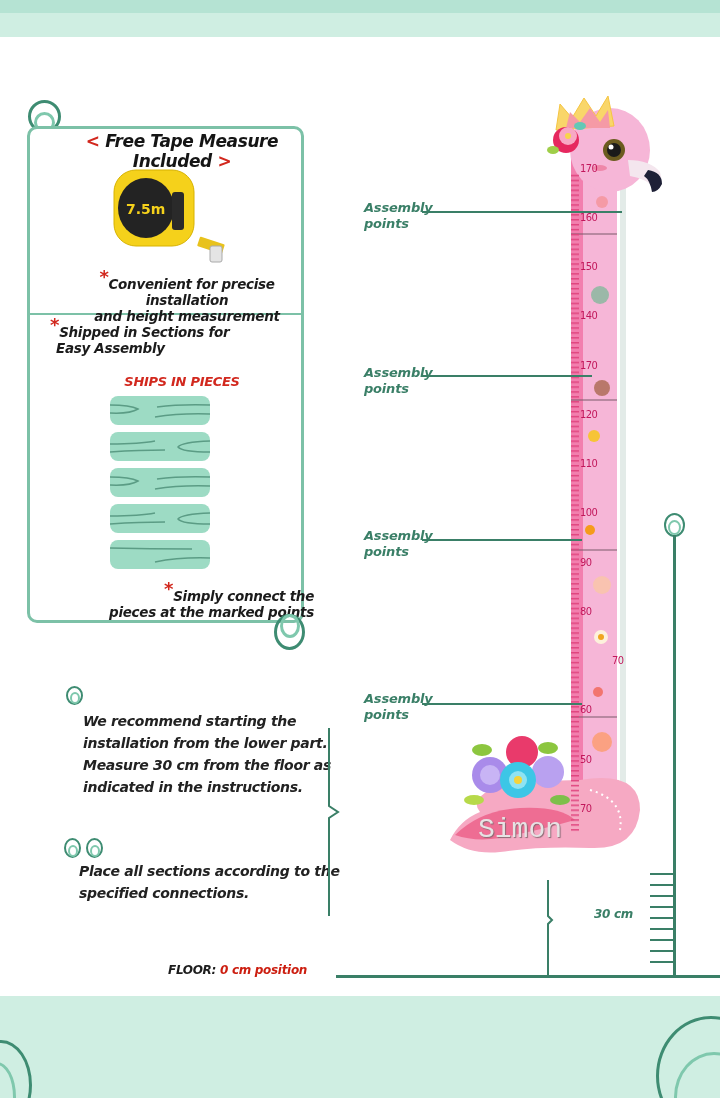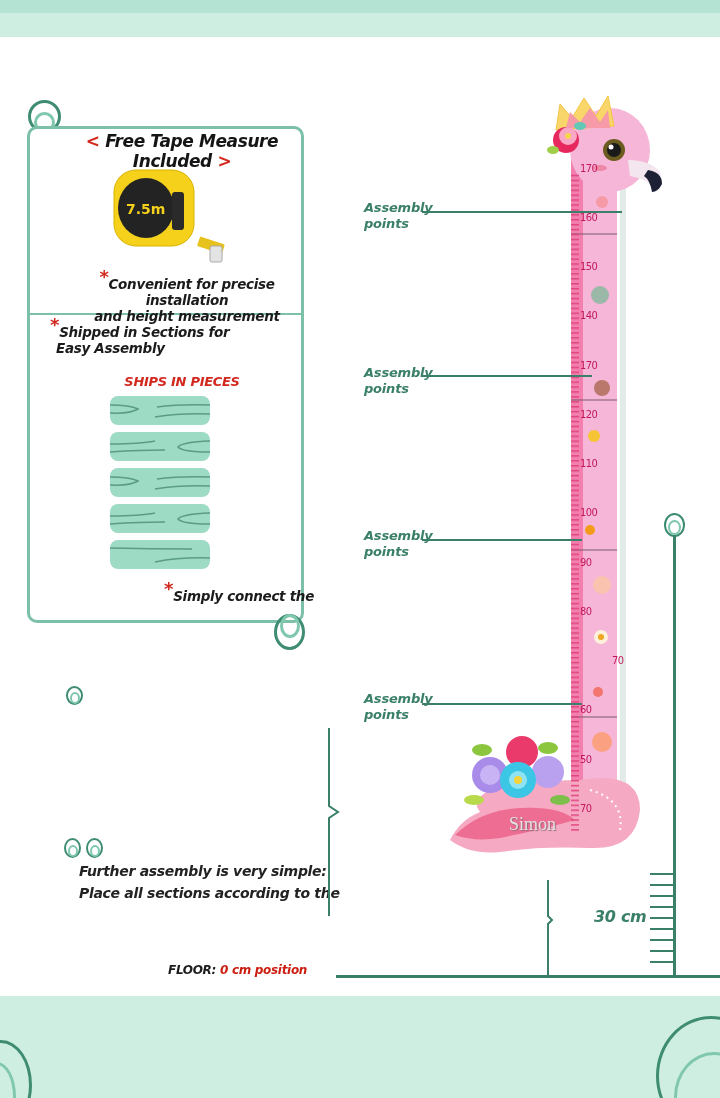--- a/index.html
+++ b/index.html
@@ -39,21 +39,21 @@
 
   
   .asm-label { font-size:13px; color:#3a7f67; line-height:16px; letter-spacing:-0.2px; }
   .asm-line { height:2px; background:#3a7f67; }
 
   
   .floor-text { left:152px; top:963px; font-size:12px; color:#1d1d1d; letter-spacing:-0.3px; }
   .floor-text .red { color:#cc1e10; }
   .floor-line { left:336px; top:975px; width:384px; height:3px; background:#3a7f67; }
 
-  .cm30 { left:578px; top:907px; font-size:16px; color:#3a7f67; letter-spacing:-0.3px; }
+  .cm30 { left:578px; top:907px; font-size:12px; color:#3a7f67; letter-spacing:-0.3px; }
 
   
   .pole { left:673px; top:535px; width:3px; height:441px; background:#3a7f67; }
   .tick { left:650px; width:24px; height:2px; background:#3a7f67; }
   .ruler-num { font-size:11px; color:#c2175b; font-family:"DejaVu Sans Condensed","DejaVu Sans",sans-serif; letter-spacing:-0.5px; }
 </style>
 </head>
 <body>
 
 <div class="abs top-band-1"></div>
@@ -120,37 +120,42 @@
 </div>
 <div class="abs piece" style="top:540px;">
   <svg width="100" height="29">
       <path d="M0 8 Q40 9 82 9" stroke="#5b9c85" stroke-width="1.5" fill="none"></path>
       <path d="M45 22 Q70 17 100 18" stroke="#5b9c85" stroke-width="1.5" fill="none"></path>
     </svg>
 </div>
 
 <div class="abs card-text it" style="left:40px;top:584px;width:258px;text-align:right;">
   <span class="star">*</span><span>Simply connect the</span><br>
+  <span>pieces at the marked points</span>
 </div>
 
 <div class="abs ring-outer" style="left:274px;top:614px;width:31px;height:36px;"></div>
 <div class="abs ring-inner" style="left:280px;top:614px;width:20px;height:24px;"></div>
 
 <div class="abs ring-outer" style="left:66px;top:686px;width:17px;height:19px;border-width:2px;"></div>
 <div class="abs ring-inner" style="left:70px;top:692px;width:10px;height:12px;border-width:2px;"></div>
 <div class="abs instr it" style="left:67px;top:710px;width:260px;">
+  <div>We recommend starting the</div>
+  <div>installation from the lower part.</div>
+  <div>Measure 30 cm from the floor as</div>
+  <div>indicated in the instructions.</div>
 </div>
 
 <div class="abs ring-outer" style="left:64px;top:838px;width:17px;height:20px;border-width:2px;"></div>
 <div class="abs ring-inner" style="left:68px;top:845px;width:10px;height:12px;border-width:2px;"></div>
 <div class="abs ring-outer" style="left:86px;top:838px;width:17px;height:20px;border-width:2px;"></div>
 <div class="abs ring-inner" style="left:90px;top:845px;width:10px;height:12px;border-width:2px;"></div>
 <div class="abs instr it" style="left:63px;top:860px;width:270px;">
-  <div>Further assembly is very simple:</div>
   <div>Place all sections according to the</div>
+  <div>specified connections.</div>
 </div>
 
 <div class="abs" style="left:326px;top:728px;width:16px;height:188px;">
   <svg width="16" height="188">
       <path d="M3 0 L3 78 L12 84 L3 90 L3 188" stroke="#3a7f67" stroke-width="2" fill="none"></path>
     </svg>
 </div>
 
 <div class="abs" style="left:440px;top:88px;width:230px;height:770px;">
   <svg width="230" height="770" viewBox="440 88 230 770">
@@ -229,21 +234,21 @@
 <span class="abs ruler-num" style="left:580px;top:408px;">120</span>
 <span class="abs ruler-num" style="left:580px;top:457px;">110</span>
 <span class="abs ruler-num" style="left:580px;top:506px;">100</span>
 <span class="abs ruler-num" style="left:580px;top:556px;">90</span>
 <span class="abs ruler-num" style="left:580px;top:605px;">80</span>
 <span class="abs ruler-num" style="left:612px;top:654px;">70</span>
 <span class="abs ruler-num" style="left:580px;top:703px;">60</span>
 <span class="abs ruler-num" style="left:580px;top:753px;">50</span>
 <span class="abs ruler-num" style="left:580px;top:802px;">70</span>
 
-<div class="abs" style="left:478px;top:814px;font-family:Liberation Serif, serif;font-size:18px;color:#e7e2e4;text-shadow:1px 1px 1px #8a6b74;margin-left:31px;">Simon</div>
+<div class="abs" style="left:478px;top:814px;font-family:Liberation Mono, monospace;font-size:28px;color:#e7e2e4;text-shadow:1px 1px 1px #8a6b74;">Simon</div>
 
 <div class="abs asm-label it" style="left:348px;top:200px;">
   <div>Assembly</div>
     <div>points</div>
 </div>
 <div class="abs asm-line" style="left:422px;top:211px;width:200px;"></div>
 
 <div class="abs asm-label it" style="left:348px;top:365px;">
   <div>Assembly</div>
     <div>points</div>

